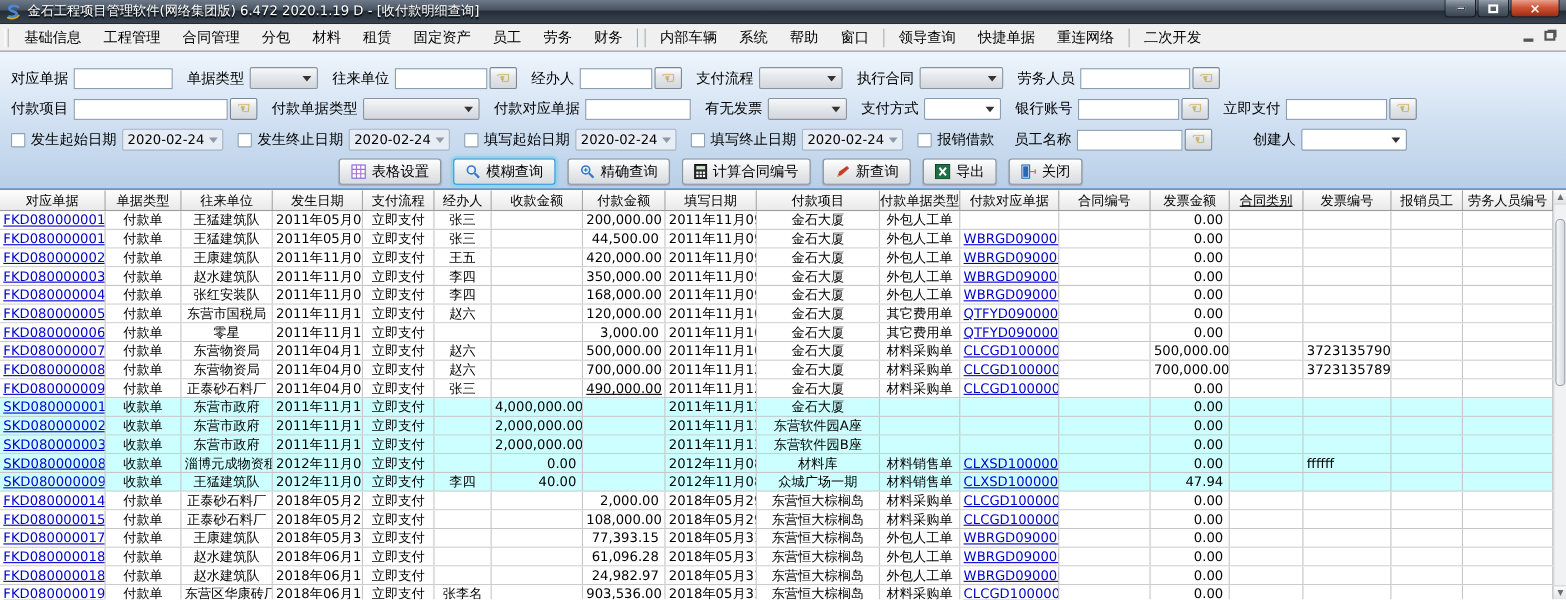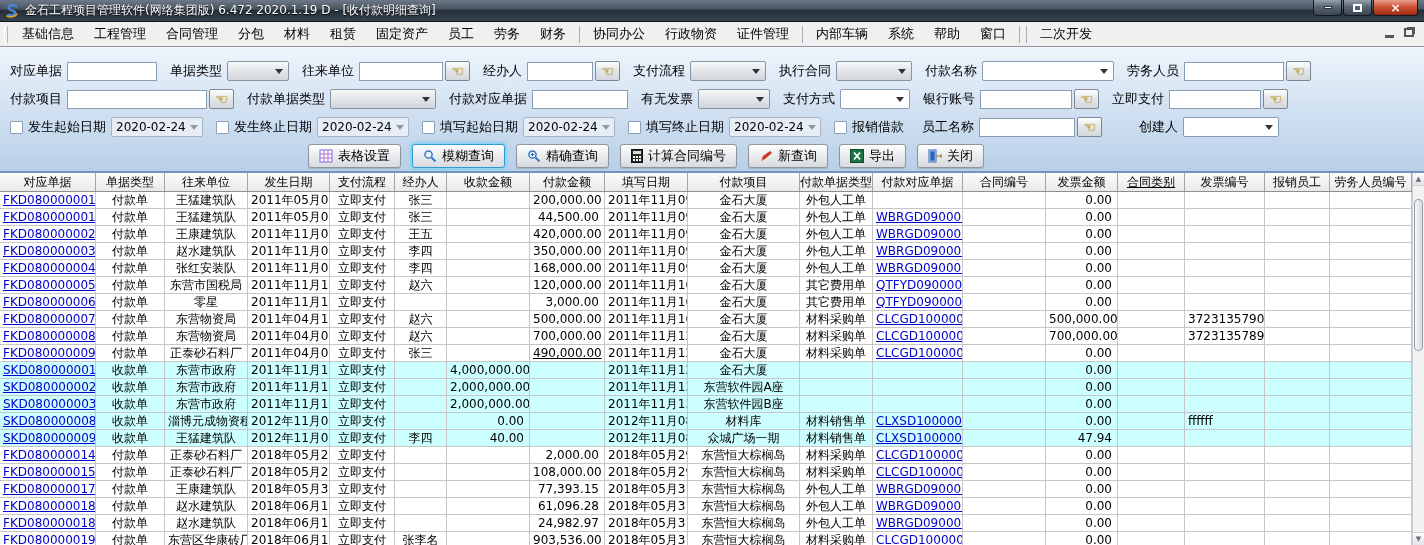--- a/index.html
+++ b/index.html
@@ -122,35 +122,35 @@
         <span class="menu-item">合同管理</span>
         <span class="menu-item">分包</span>
         <span class="menu-item">材料</span>
         <span class="menu-item">租赁</span>
         <span class="menu-item">固定资产</span>
         <span class="menu-item">员工</span>
         <span class="menu-item">劳务</span>
         <span class="menu-item">财务</span>
       </div>
     <div class="menu-sep"></div>
-    <div style="display:flex">
-
-    <span class="menu-item">协同办公</span>
-        <span class="menu-item">行政物资</span>
-        <span class="menu-item">证件管理</span>
-      </div>
     <div class="menu-sep"></div>
     <div style="display:flex">
 
     <span class="menu-item">内部车辆</span>
         <span class="menu-item">系统</span>
         <span class="menu-item">帮助</span>
         <span class="menu-item">窗口</span>
       </div>
     <div class="menu-sep"></div>
+    <div style="display:flex">
+
+    <span class="menu-item">领导查询</span>
+        <span class="menu-item">快捷单据</span>
+        <span class="menu-item">重连网络</span>
+      </div>
     <div class="menu-sep"></div>
     <div style="display:flex">
 
     <span class="menu-item">二次开发</span>
       </div>
     <div class="mdi-controls">
       <span class="glyph-mdimin"></span>
       <span class="glyph-mdirestore"></span>
     </div>
   </div>
@@ -186,27 +186,20 @@
       <div class="fgroup">
         <span class="flabel">支付流程</span>
         <div class="combo" style="width:76px">
             <span></span>
             <span class="arrow-down"></span>
           </div>
       </div>
       <div class="fgroup">
         <span class="flabel">执行合同</span>
         <div class="combo" style="width:76px">
-            <span></span>
-            <span class="arrow-down"></span>
-          </div>
-      </div>
-      <div class="fgroup">
-        <span class="flabel">付款名称</span>
-        <div class="combo white" style="width:132px">
             <span></span>
             <span class="arrow-down"></span>
           </div>
       </div>
       <div class="fgroup">
         <span class="flabel">劳务人员</span>
         <input class="tinput" style="width: 100px;" value="">
         <div class="lookup-btn">
             <span class="hand-ico">☜</span>
           </div>

